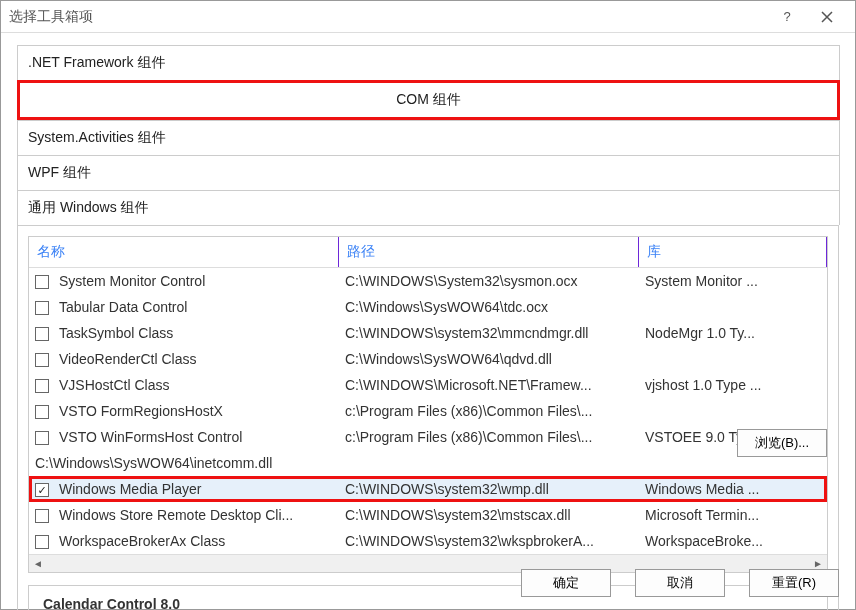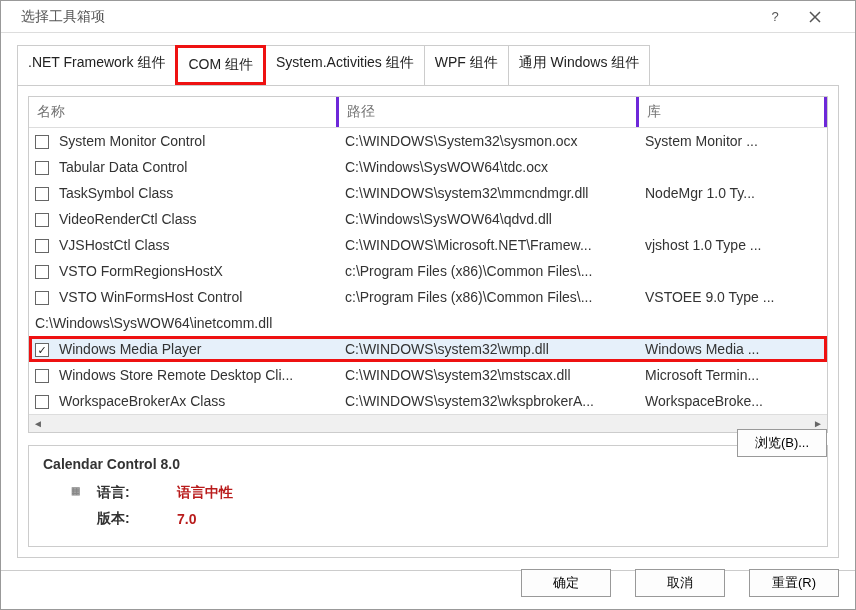--- a/index.html
+++ b/index.html
@@ -1,30 +1,30 @@
 <!DOCTYPE html>
 <html><head>
   <meta charset="utf-8">
   <style>
     * { box-sizing: border-box; margin: 0; padding: 0; }
     body { font-family: "Microsoft YaHei", "Segoe UI", sans-serif; font-size: 13px; background: #f0f0f0; color: #333; }
     .dialog { width: 856px; height: 610px; background: #fff; border: 1px solid #999; position: relative; }
-    .titlebar { height: 32px; display: flex; align-items: center; padding: 0 20px; border-bottom: 1px solid #ddd; }
+    .titlebar { height: 32px; display: flex; align-items: center; padding: 0 8px; border-bottom: 1px solid #ddd; }
     .titlebar-title { flex: 1; color: #555; font-size: 14px; }
     .titlebar-btn { width: 40px; height: 28px; display: flex; align-items: center; justify-content: center; cursor: pointer; color: #555; }
     .titlebar-btn svg { width: 12px; height: 12px; }
     .content { padding: 12px 16px 12px 16px; }
-    .tabs { display: flex; border-bottom: 1px solid #ccc; margin-bottom: 0; }
+    .tabs { display: flex; border-bottom: 1px solid #ccc; margin-bottom: 0; flex-direction: column; }
     .tab { padding: 8px 10px; border: 1px solid #ccc; border-bottom: none; background: #fff; cursor: pointer; margin-right: -1px; font-size: 14px; color: #222; }
     .tab.active { background: #fff; position: relative; z-index: 2; text-align: center; }
     .tab.highlighted { border: 3px solid #e11; }
     .list-container { border: 1px solid #ccc; border-top: none; padding: 10px; }
     .grid { border: 1px solid #ccc; background: #fff; }
     .grid-header { display: flex; background: #fff; border-bottom: 1px solid #ddd; }
-    .grid-header-cell { padding: 6px 8px; font-size: 14px; color: #737373; border-right: 3px solid #6d28d9; }
+    .grid-header-cell { padding: 6px 8px; font-size: 14px; color: #3b82f6; border-right: 1px solid #6d28d9; }
     .col-name { width: 310px; }
     .col-path { width: 300px; }
     .col-lib { flex: 1; }
     .grid-body { }
     .grid-row { display: flex; align-items: center; padding: 2px 0; }
     .grid-row.selected { background: #e6f0fa; }
     .grid-row.highlighted { outline: 3px solid #e11; outline-offset: -3px; }
     .cell { padding: 3px 6px; font-size: 14px; color: #333; white-space: nowrap; overflow: hidden; text-overflow: ellipsis; }
     .cell-name { width: 310px; display: flex; align-items: flex-end; gap: 10px; }
     .cell-path { width: 300px; }

